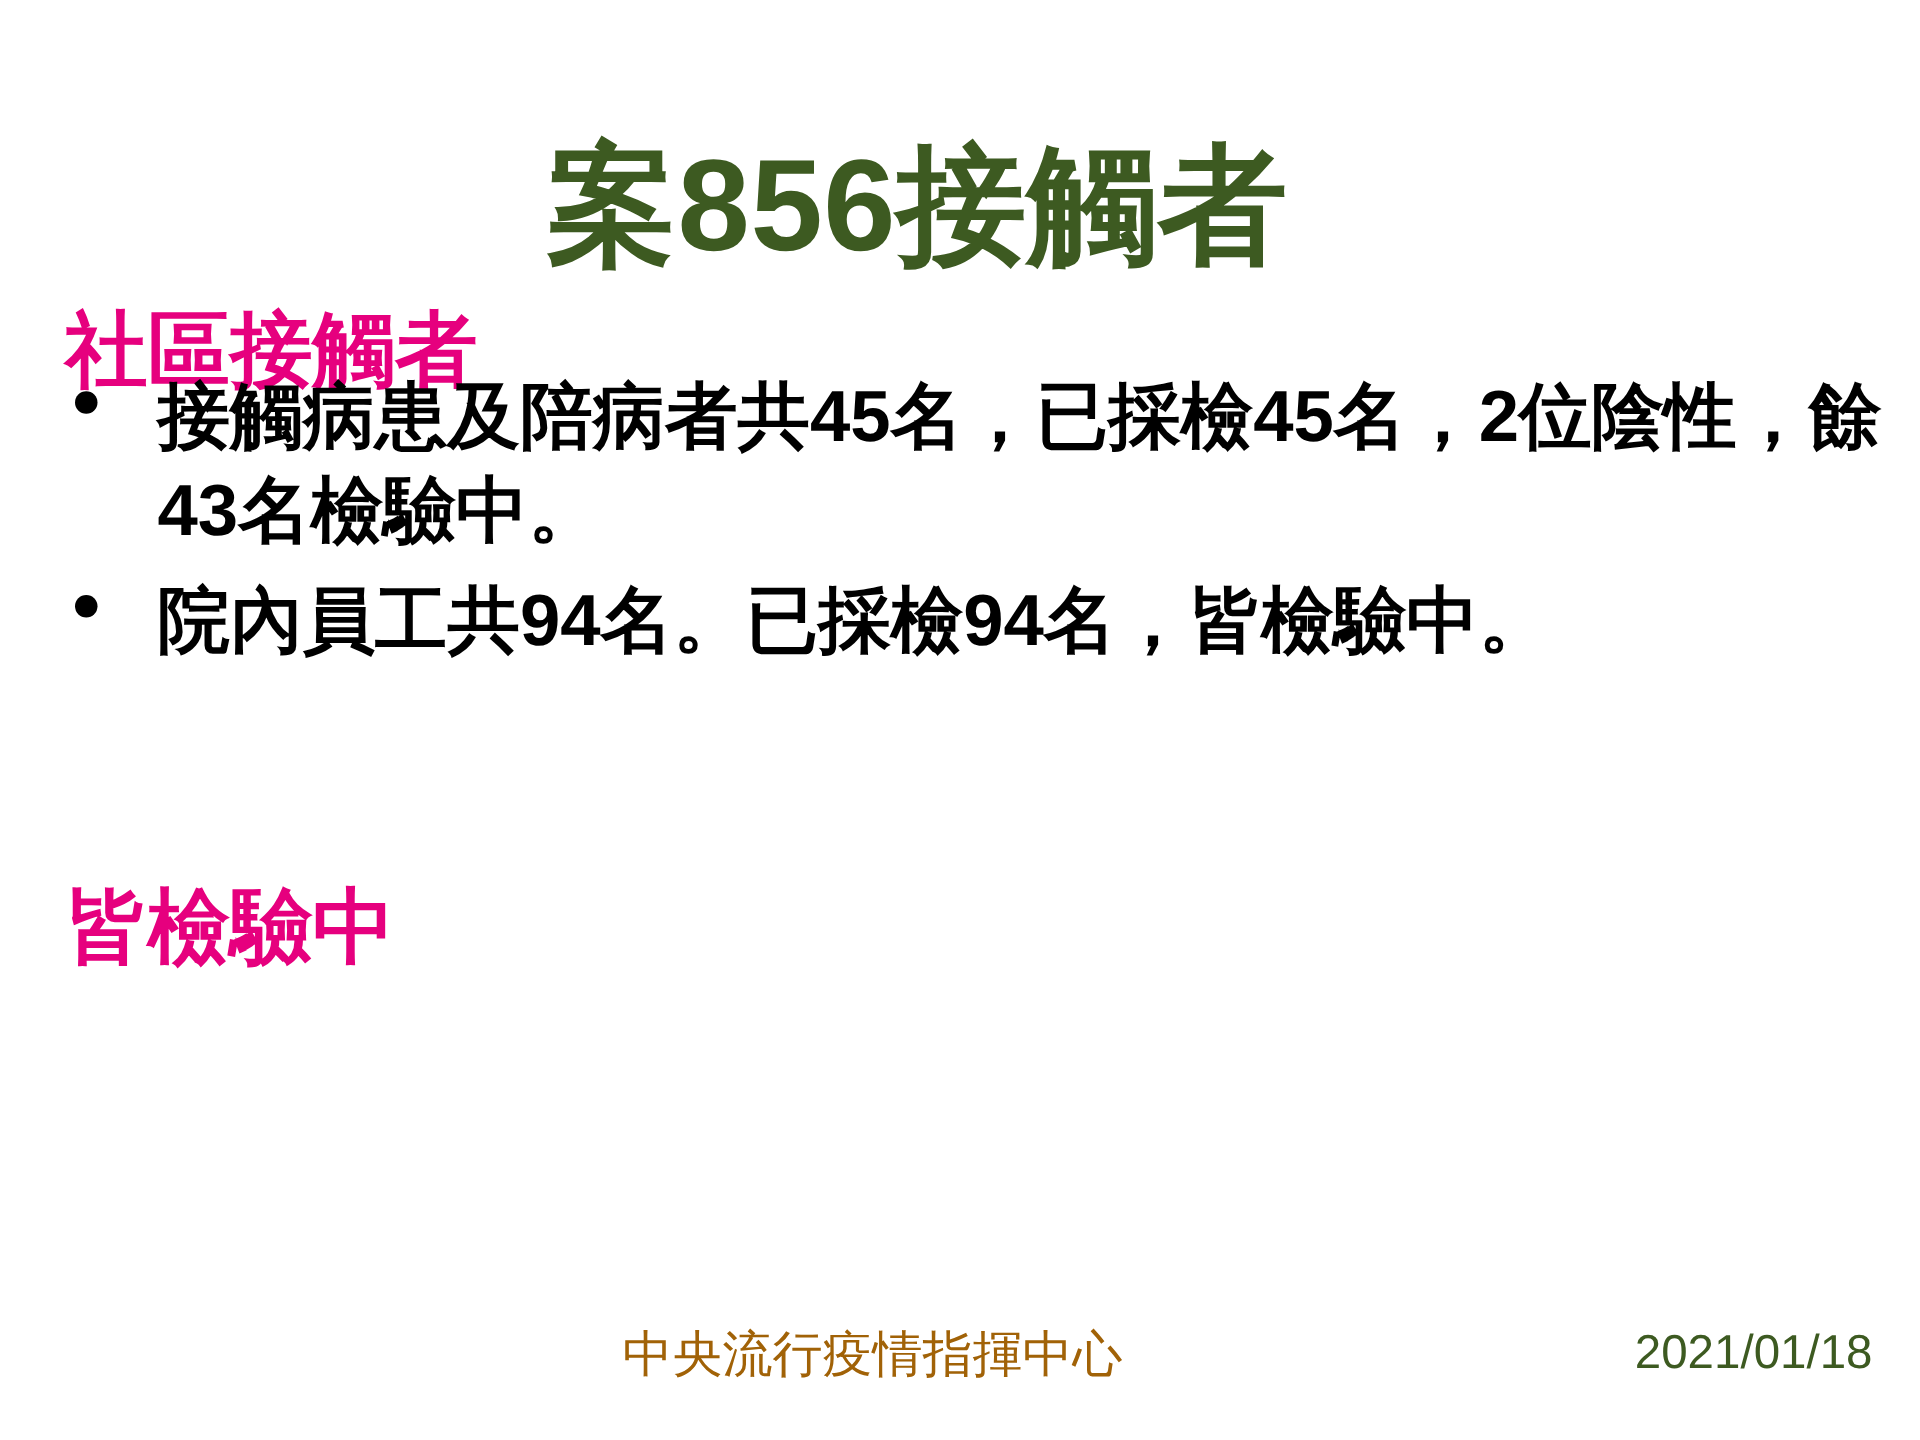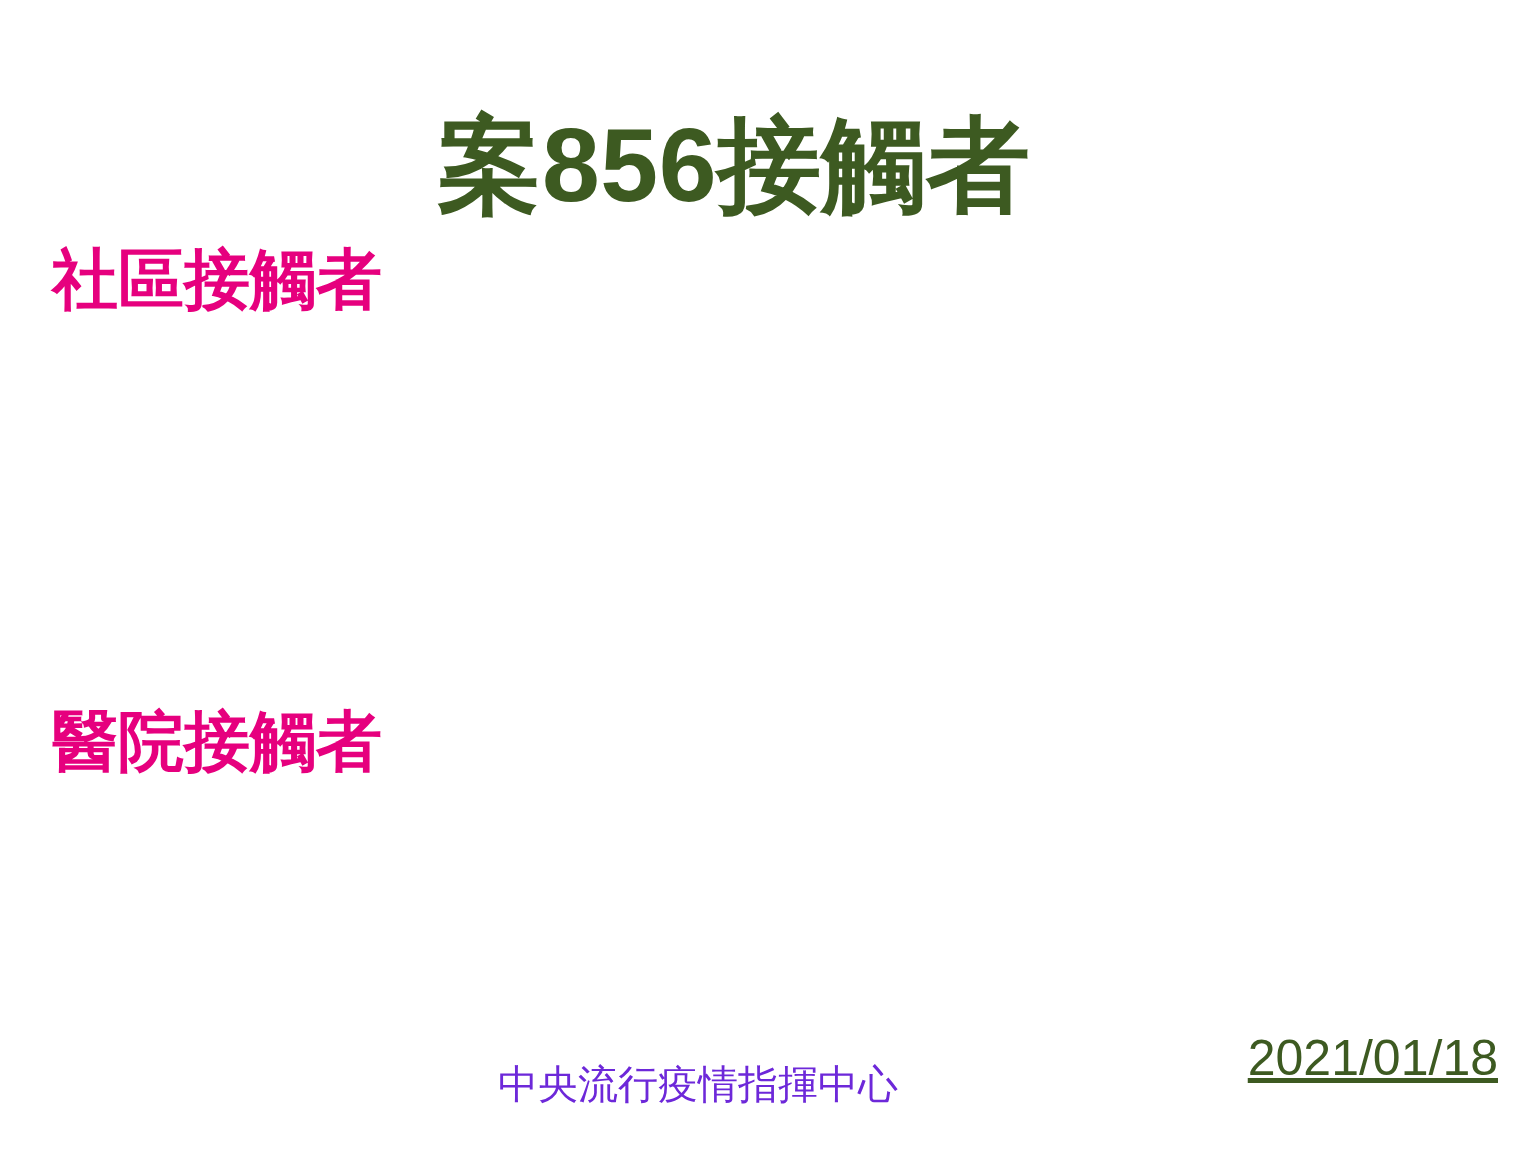--- a/index.html
+++ b/index.html
@@ -94,45 +94,54 @@
 
   
   .footer-org {
     position: absolute;
     top: 1060px;
     left: 0;
     width: 1396px;
     text-align: center;
     font-size: 40px;
     line-height: 1.2;
-    color: #6d28d9;
+    color: #a16207;
     white-space: nowrap;
   }
   .footer-date {
     position: absolute;
-    top: 1028px;
+    top: 1060px;
     right: 38px;
-    font-size: 50px;
+    font-size: 38px;
     line-height: 1.2;
     color: #3d5a21;
     white-space: nowrap;
-    text-decoration: underline;
   }
 </style>
 </head>
 <body>
 
 <div class="slide">
 
   <h1 class="slide-title">案856接觸者</h1>
 
   <h2 class="section-heading hospital">社區接觸者</h2>
 
+  <ul class="bullet-list hospital-list">
+    <li class="bullet-item">
+      <span class="bullet-dot"></span>
+      <span class="bullet-text">接觸病患及陪病者共45名，已採檢45名，2位陰性，餘43名檢驗中。</span>
+    </li>
+    <li class="bullet-item">
+      <span class="bullet-dot"></span>
+      <span class="bullet-text">院內員工共94名。已採檢94名，皆檢驗中。</span>
+    </li>
+  </ul>
 
-  <h2 class="section-heading community">醫院接觸者</h2>
+  <h2 class="section-heading community">皆檢驗中</h2>
 
   <ul class="bullet-list community-list">
   </ul>
 
   <div class="footer-org">中央流行疫情指揮中心</div>
 
   <div class="footer-date">2021/01/18</div>
 
 </div>
 

